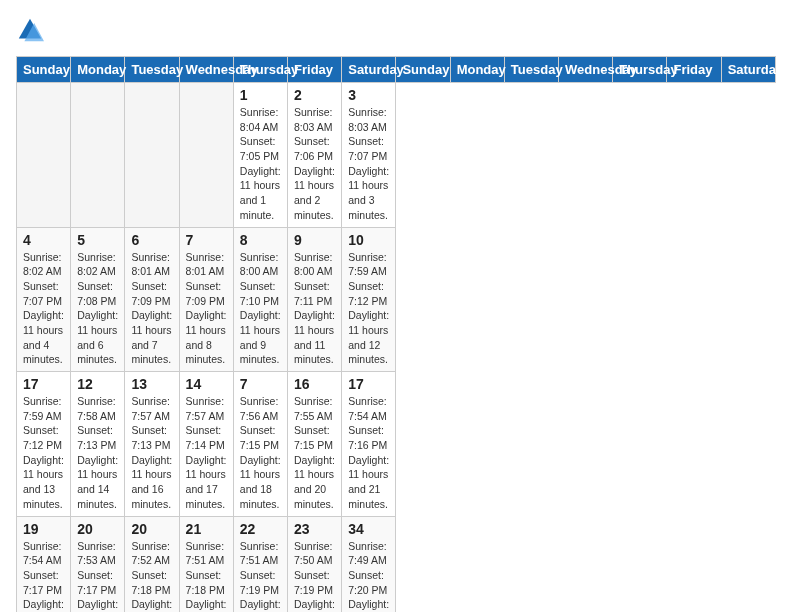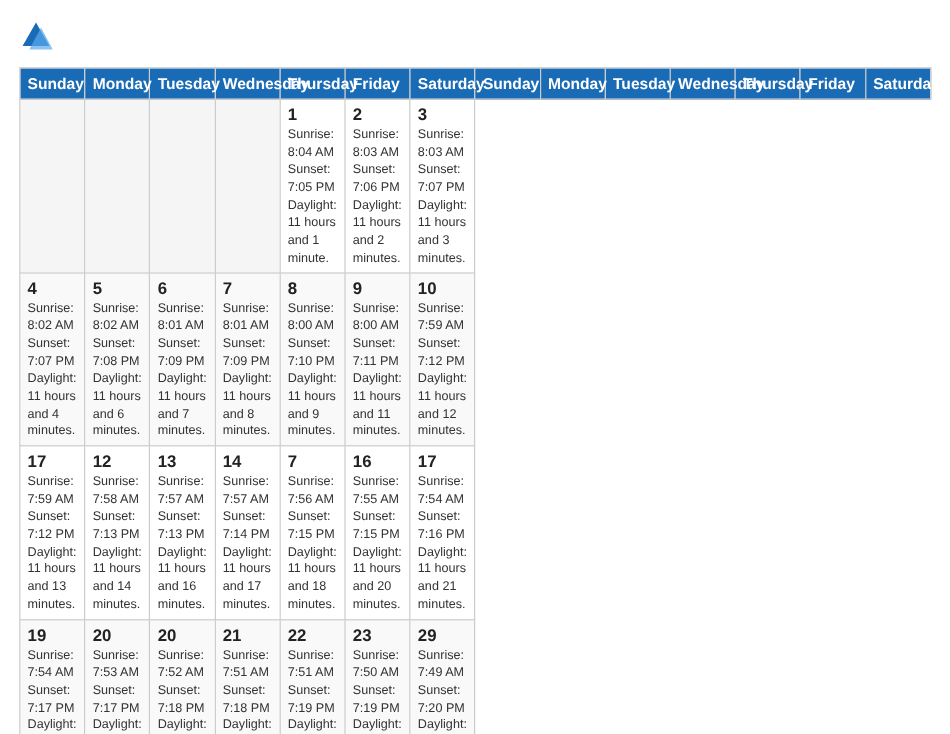--- a/index.html
+++ b/index.html
@@ -221,18 +221,18 @@
         </td>
         <td>
           <span class="day-number">22</span>
           <div class="day-info">Sunrise: 7:51 AM<br>Sunset: 7:19 PM<br>Daylight: 11 hours and 28 minutes.</div>
         </td>
         <td>
           <span class="day-number">23</span>
           <div class="day-info">Sunrise: 7:50 AM<br>Sunset: 7:19 PM<br>Daylight: 11 hours and 29 minutes.</div>
         </td>
         <td>
-          <span class="day-number">29</span>
+          <span class="day-number">34</span>
           <div class="day-info">Sunrise: 7:49 AM<br>Sunset: 7:20 PM<br>Daylight: 11 hours and 31 minutes.</div>
         </td>
       </tr>
     </tbody>
 </table>
 
 </body></html>

